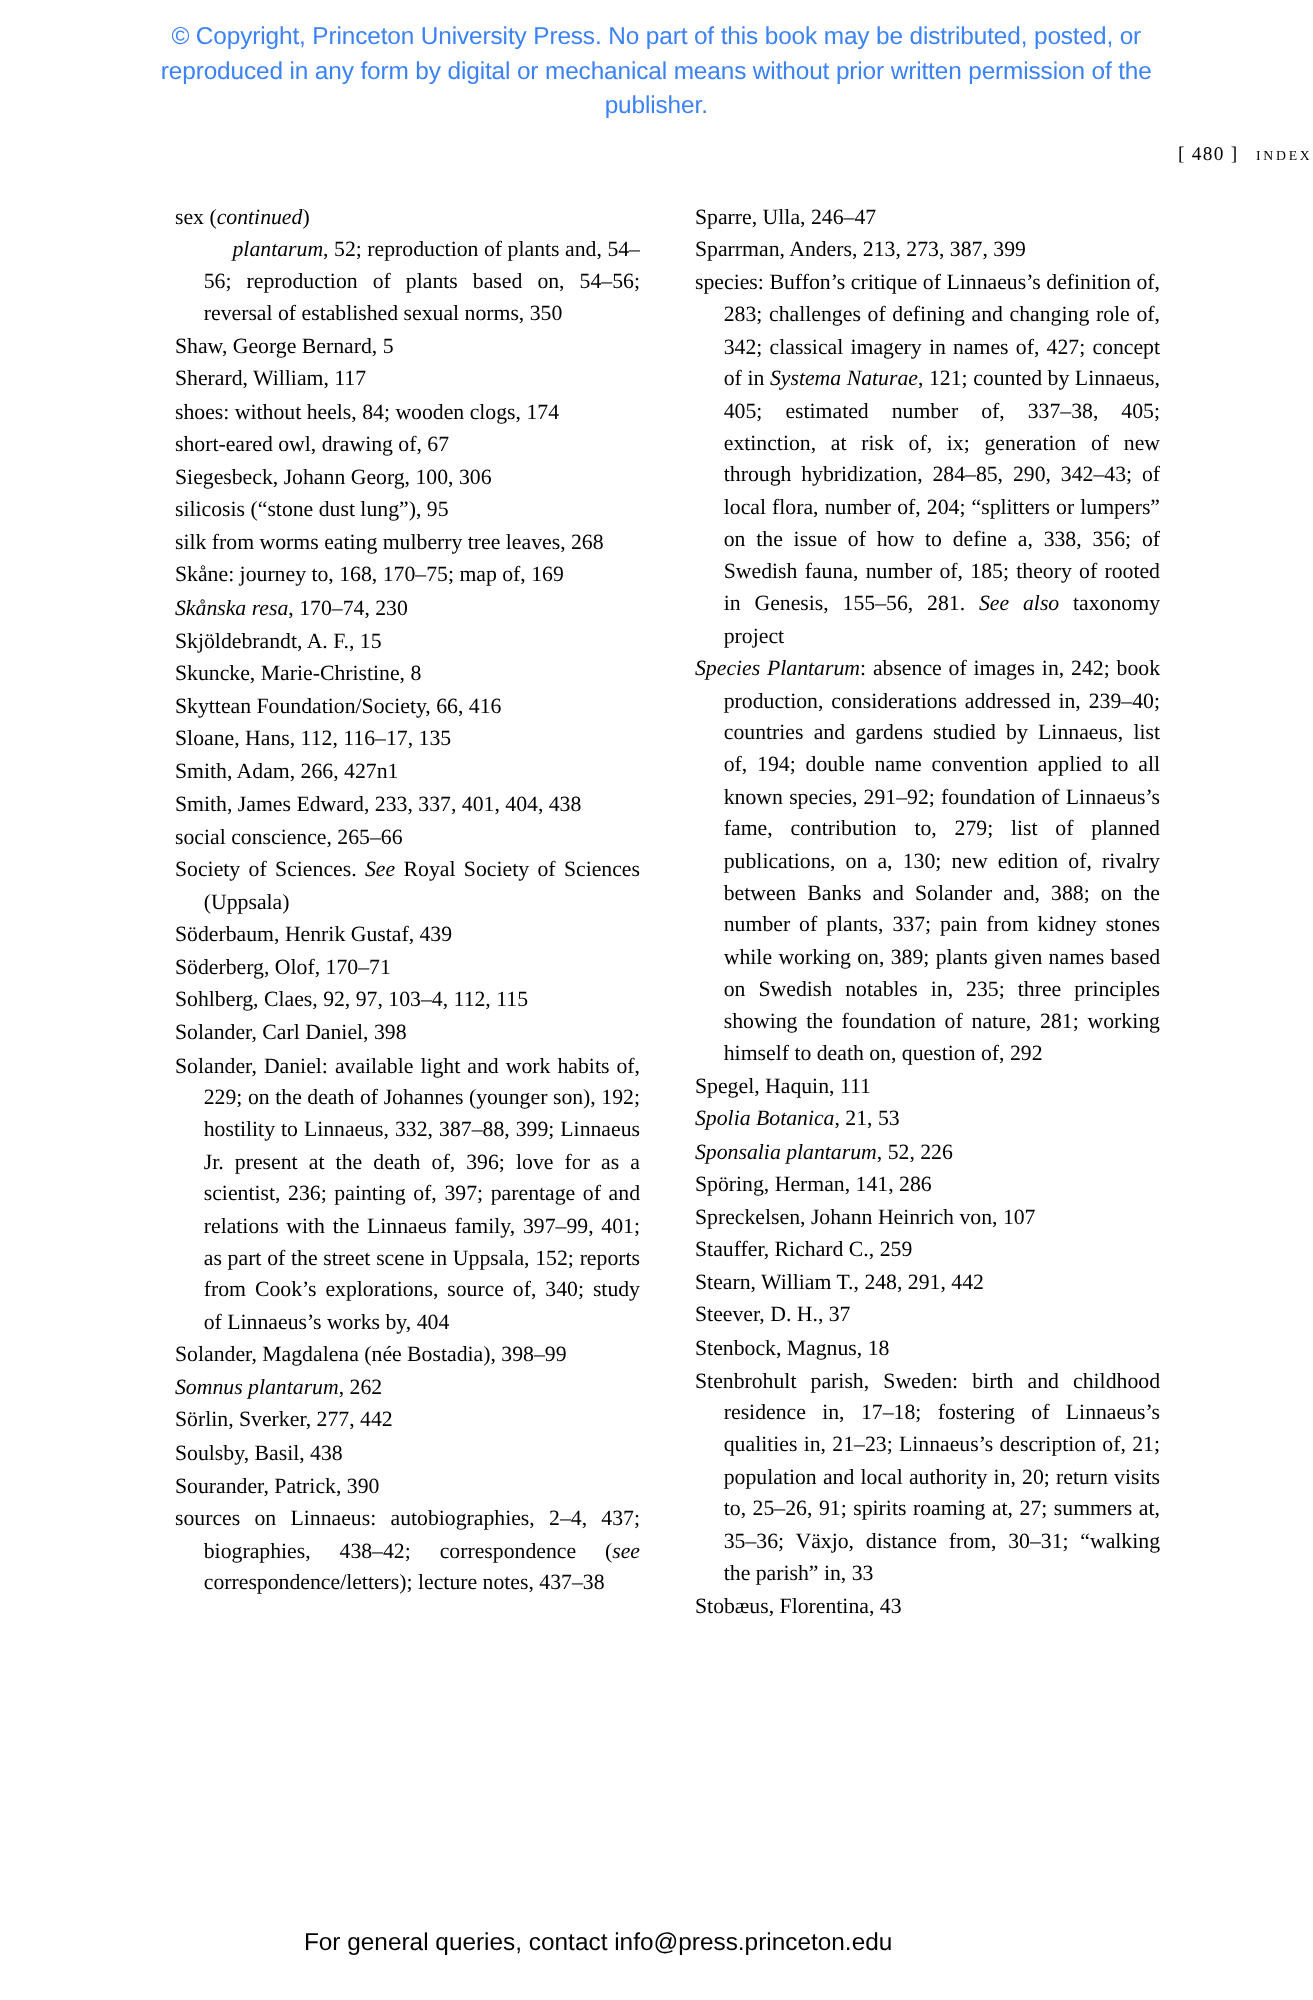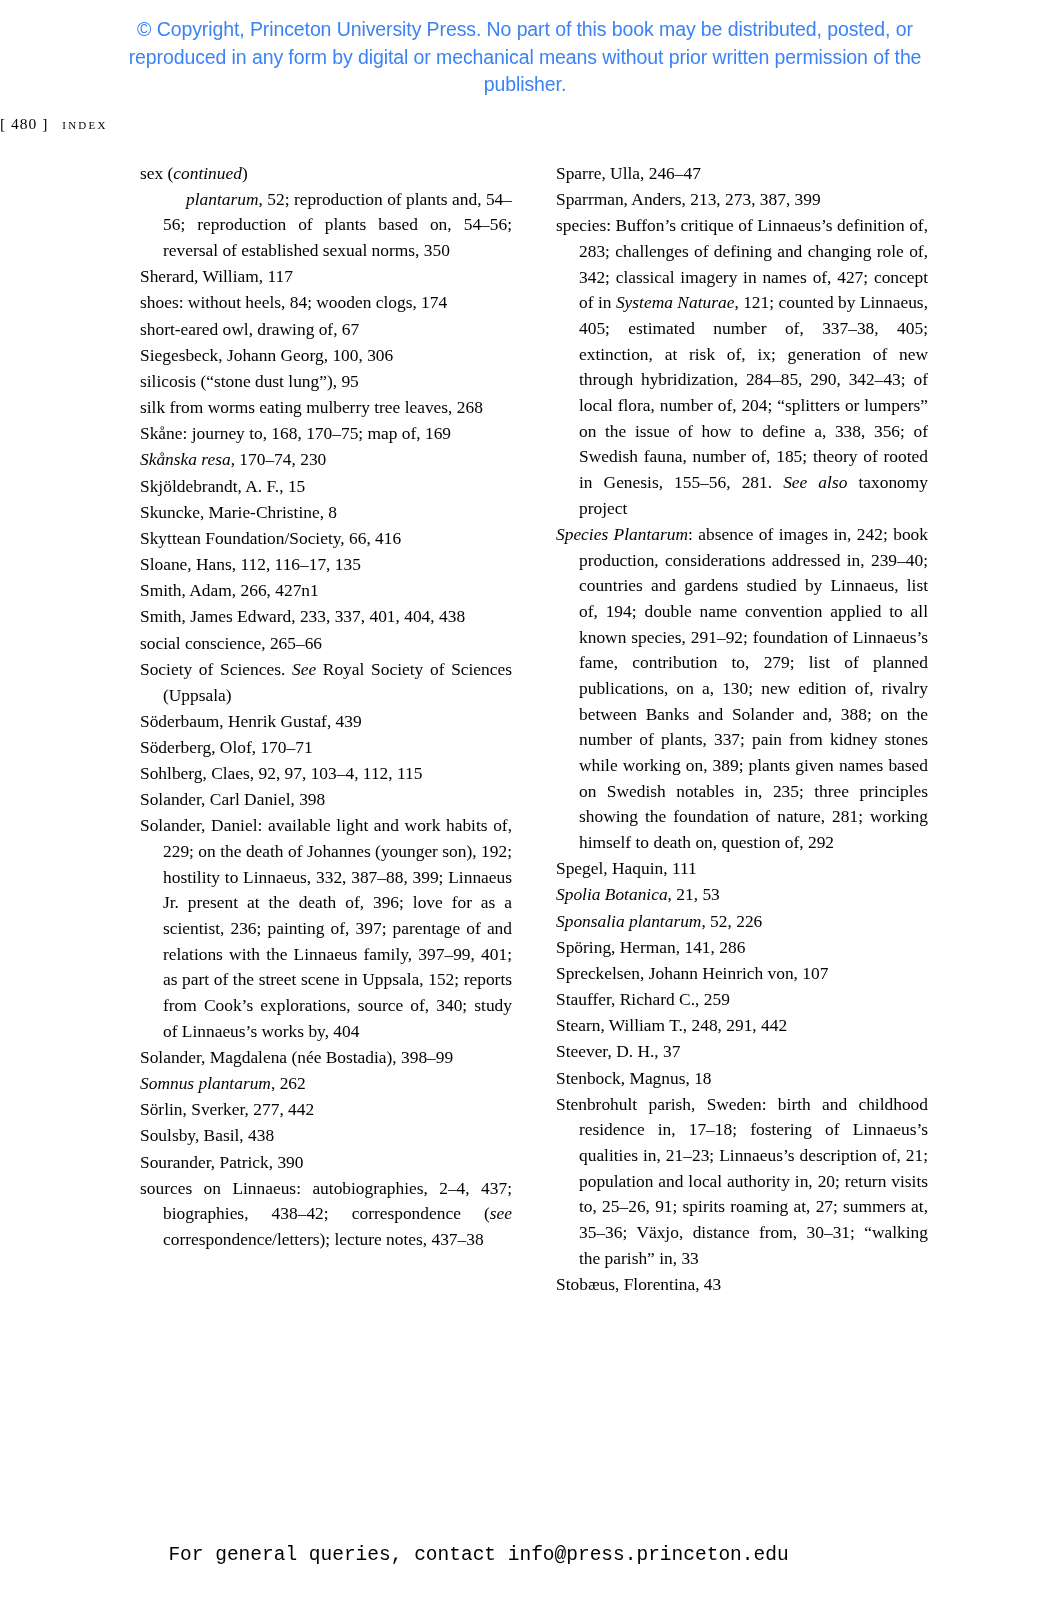--- a/index.html
+++ b/index.html
@@ -24,21 +24,21 @@
   .copyright-notice {
     font-family: "Liberation Sans", sans-serif;
     font-size: 19.5px;
     line-height: 1.42;
     text-align: center;
     padding: 16px 105px 0 105px;
     color: #3b82f6;
     letter-spacing: -0.1px;
   }
   .folio-line {
-    text-align: left;
+    text-align: right;
     margin-top: 16px;
     font-size: 15.5px;
     letter-spacing: 0.6px;
   }
   .folio-num {
     font-family: "Liberation Serif", serif;
     letter-spacing: 1px;
   }
   .folio-label {
     font-family: "Liberation Serif", serif;
@@ -76,39 +76,40 @@
   .justified {
     text-align: justify;
     text-align-last: left;
   }
   .footer {
     position: absolute;
     bottom: 34px;
     left: 0;
     width: 957px;
     text-align: center;
-    font-family: Liberation Mono, monospace;
+    font-family: Liberation Sans, sans-serif;
     font-size: 19.5px;
     color: #000;
   }
 </style>
 </head>
 <body>
 
 <div class="page">
 
   <div class="copyright-notice">© Copyright, Princeton University Press. No part of this book may be distributed, posted, or reproduced in any form by digital or mechanical means without prior written permission of the publisher.</div>
 
   <div class="folio-line">
     <span class="folio-num">[ 480 ]</span><span class="folio-label">index</span>
   </div>
 
   <div class="columns">
     <div class="col" id="left-col">
         <p class="entry hang justified">sex (<i>continued</i>)<br><span style="padding-left:23px;display:inline-block"></span><i>plantarum</i>, 52; reproduction of plants and, 54–56; reproduction of plants based on, 54–56; reversal of established sexual norms, 350</p>
+        <p class="entry hang justified">Shaw, George Bernard, 5</p>
         <p class="entry hang justified">Sherard, William, 117</p>
         <p class="entry hang justified">shoes: without heels, 84; wooden clogs, 174</p>
         <p class="entry hang justified">short-eared owl, drawing of, 67</p>
         <p class="entry hang justified">Siegesbeck, Johann Georg, 100, 306</p>
         <p class="entry hang justified">silicosis (“stone dust lung”), 95</p>
         <p class="entry hang justified">silk from worms eating mulberry tree leaves, 268</p>
         <p class="entry hang justified">Skåne: journey to, 168, 170–75; map of, 169</p>
         <p class="entry hang justified"><i>Skånska resa</i>, 170–74, 230</p>
         <p class="entry hang justified">Skjöldebrandt, A. F., 15</p>
         <p class="entry hang justified">Skuncke, Marie-Christine, 8</p>

